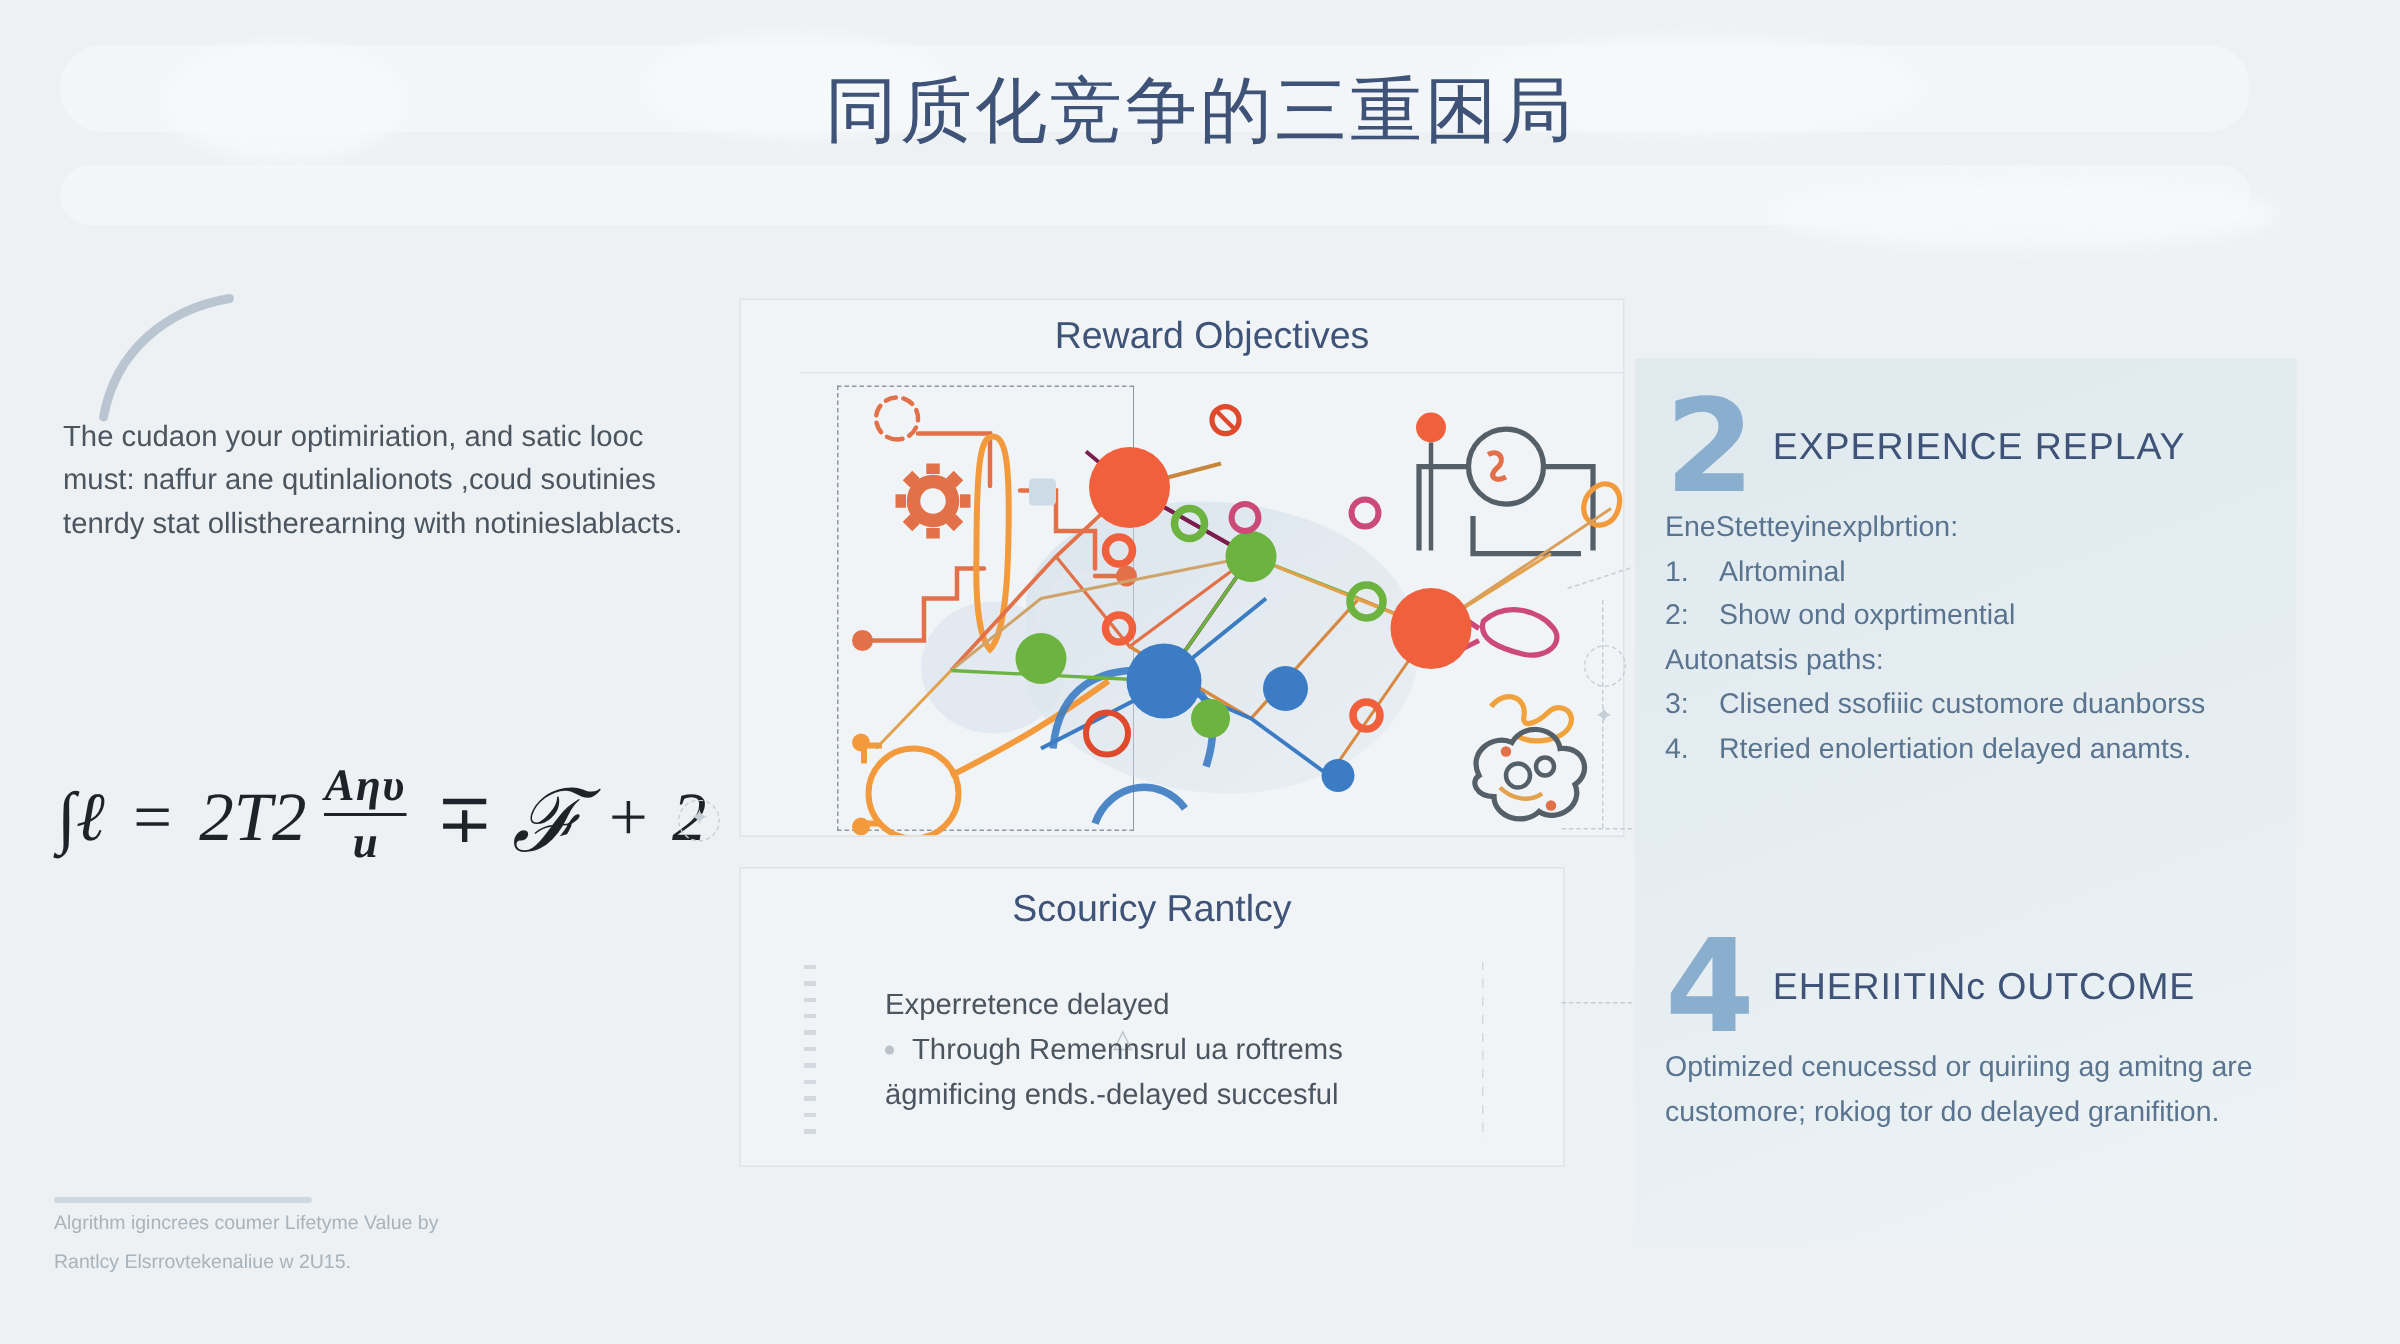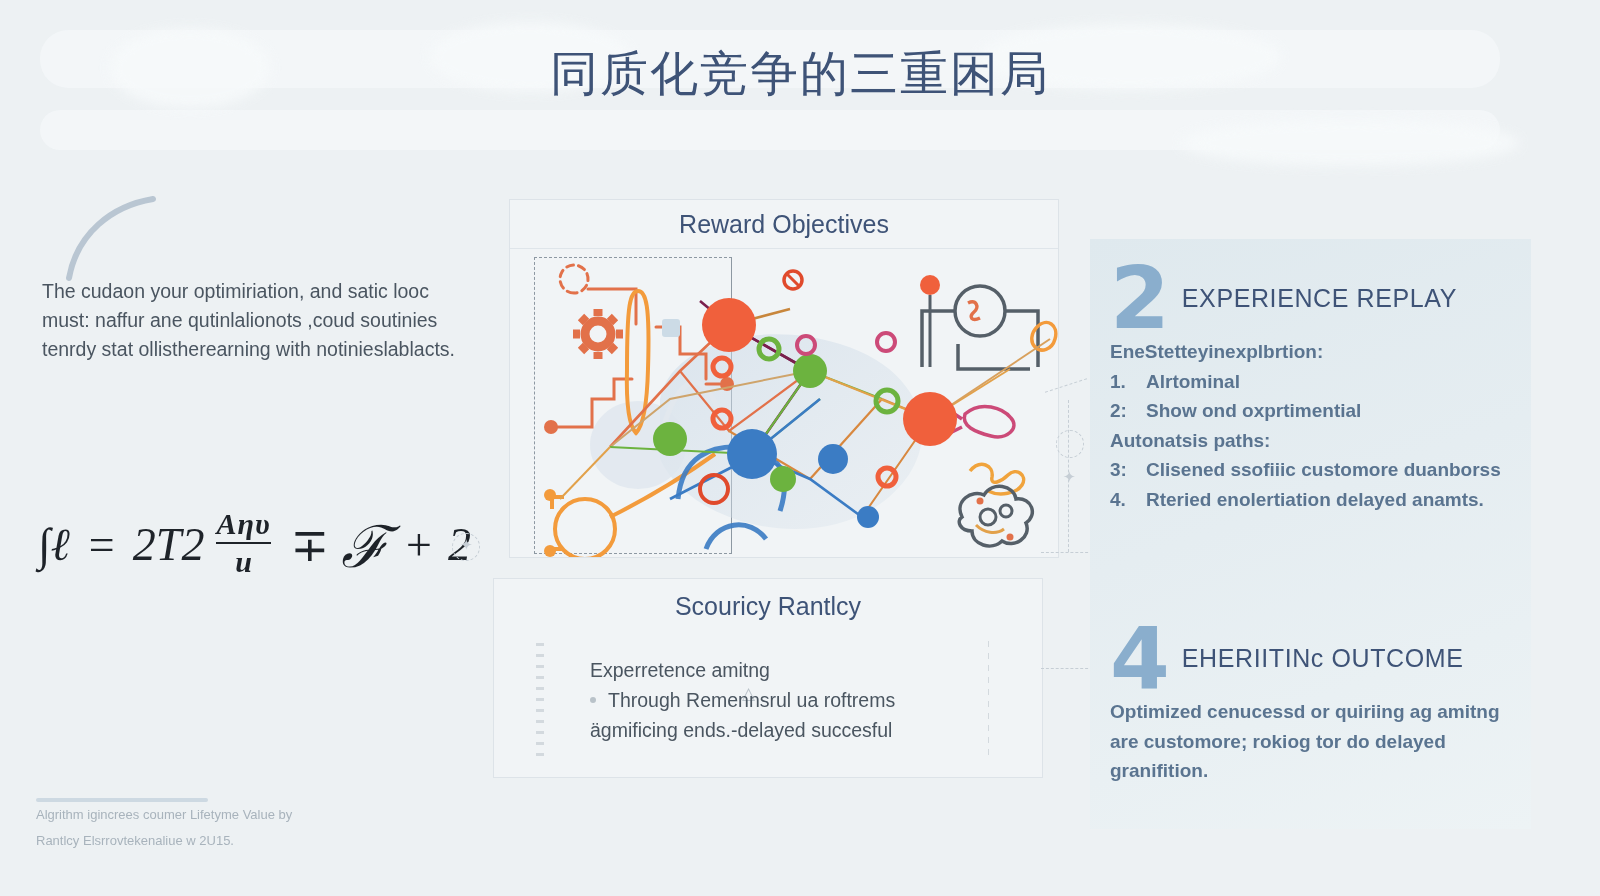--- a/index.html
+++ b/index.html
@@ -41,21 +41,21 @@
   .foot-rule{position:absolute;left:36px;top:798px;width:172px;height:4px;background:#cdd9e2;border-radius:2px;}
   .foot-note{
     position:absolute;left:36px;top:802px;width:400px;
     font-size:13px;line-height:26px;color:#a8b3bc;
   }
 
   
   .card{
     position:absolute;background:#f1f4f6;border:1px solid #dde3e8;
   }
-  .card-top{left:509px;top:199px;width:548px;height:357px;}
+  .card-top{left:493px;top:199px;width:548px;height:357px;padding-left:40px;}
   .card-bot{left:493px;top:578px;width:548px;height:198px;}
   .card-head{
     height:48px;border-bottom:1px solid #dfe5ea;display:flex;align-items:center;justify-content:center;
     font-size:25px;color:#3e5377;
   }
   .card-bot .card-head{border-bottom:none;height:54px;}
   .card-body{position:relative;overflow:hidden;}
   .card-top .card-body{height:308px;}
   .card-bot .card-body{height:140px;}
 
@@ -89,21 +89,21 @@
   }
   .rsec{position:absolute;left:20px;width:410px;}
   .rsec-1{top:20px;}
   .rsec-2{top:380px;}
   .rhead{display:flex;align-items:center;gap:14px;height:78px;}
   .bignum{
     font-size:86px;line-height:78px;color:#8aaecd;font-weight:700;
     font-family:"DejaVu Sans",sans-serif;letter-spacing:-2px;
   }
   .rtitle{font-size:25px;letter-spacing:.6px;color:#3e5377;}
-  .rbody{font-size:19px;line-height:29.5px;color:#5a7490;font-weight:bold;}
+  .rbody{font-size:19px;line-height:29.5px;color:#5a7490;}
   .rlist{list-style:none;margin:0;padding:0;}
   .rlist li{display:flex;gap:10px;}
   .rlist .idx{min-width:26px;}
   .rlist .txt{flex:1;}
 </style>
 </head>
 <body>
 
 <div class="stage">
 
@@ -264,21 +264,21 @@
     </div>
   </div>
 
   <div class="card card-bot">
     <div class="card-head">Scouricy Rantlcy</div>
     <div class="card-body">
       <div class="up-caret">△</div>
       <div class="vdots"></div>
       <div class="vline"></div>
       <div class="bullet-block">
-        <div>Experretence amitng</div>
+        <div>Experretence delayed</div>
         <div class="bl">Through Remennsrul ua roftrems</div>
         <div>ägmificing ends.-delayed succesful</div>
       </div>
     </div>
   </div>
 
   <div class="conn" style="left:1041px;top:552px;width:52px;"></div>
   <div class="conn" style="left:1041px;top:668px;width:52px;"></div>
   <div class="conn-v" style="left:1068px;top:400px;height:152px;"></div>
   <div class="node-ring" style="left:1056px;top:430px;"></div>

